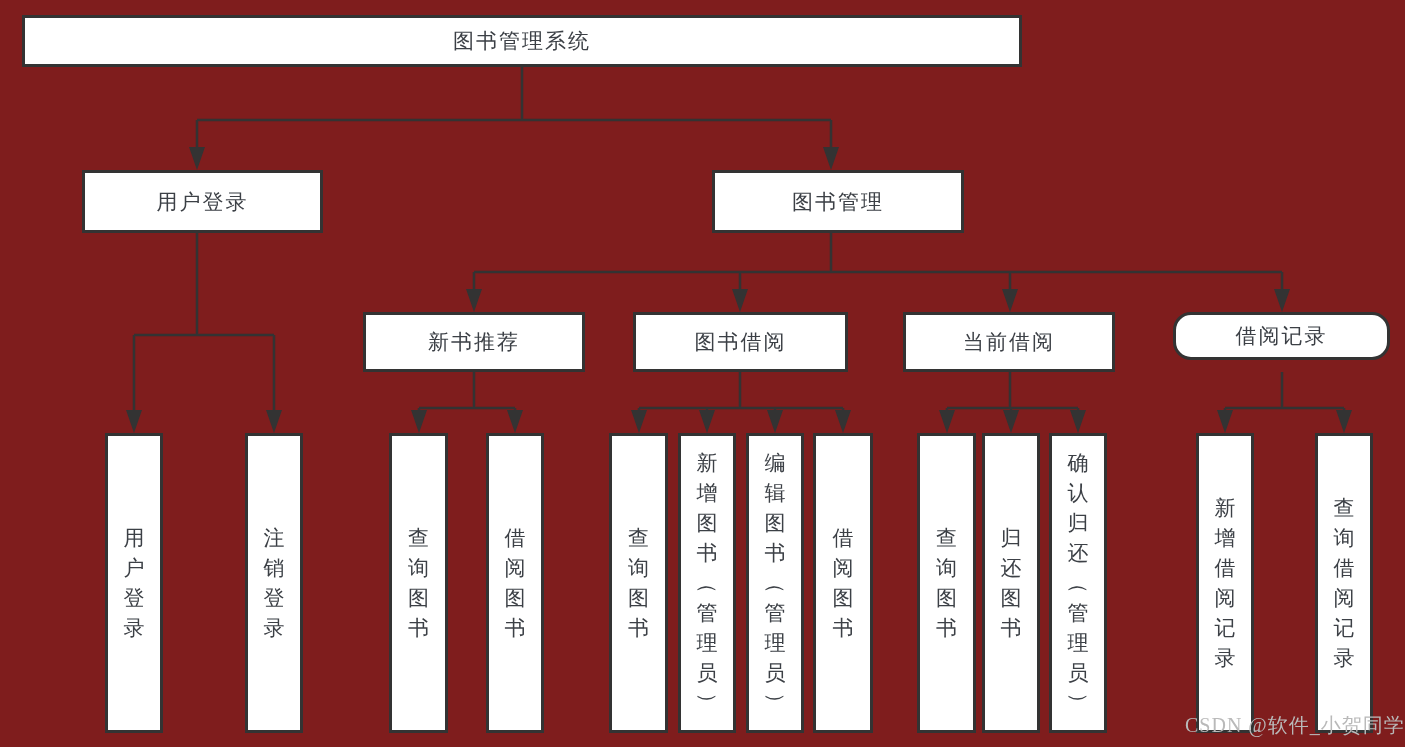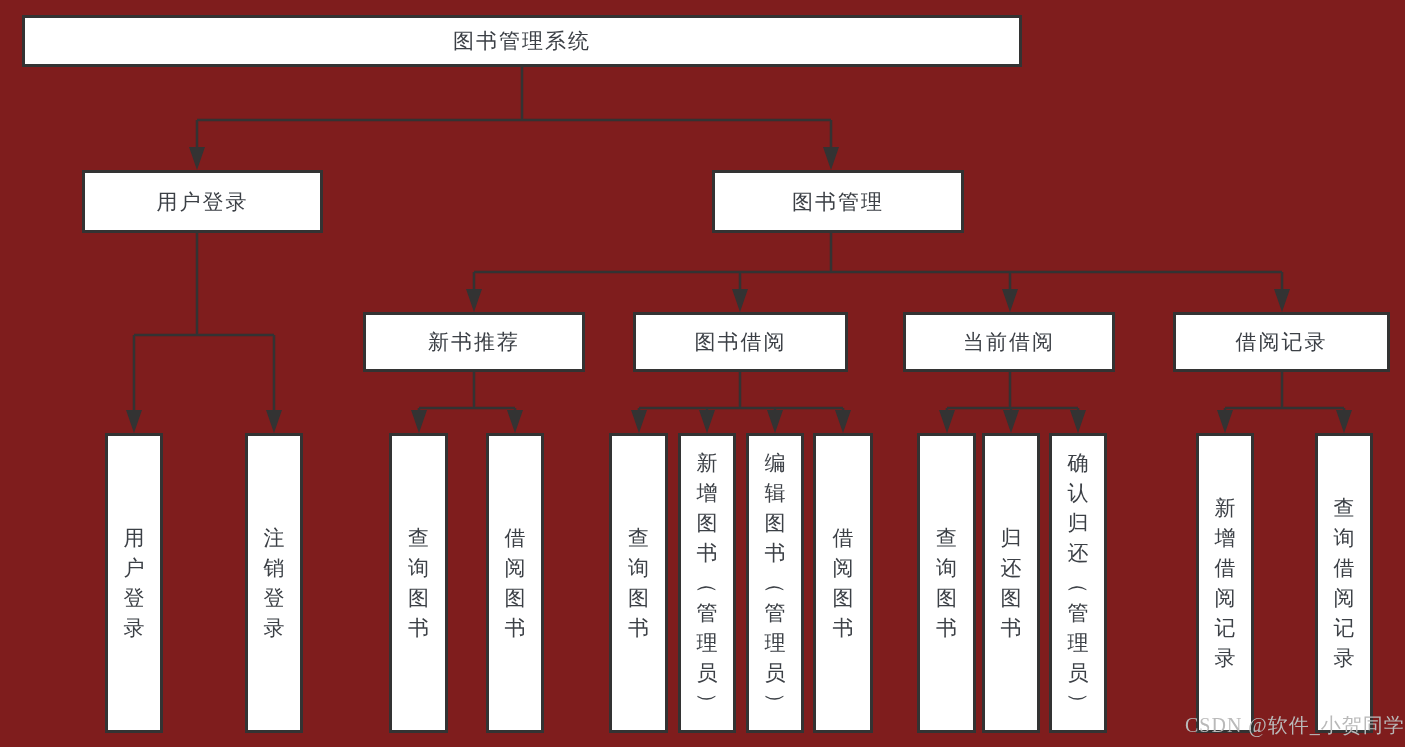--- a/index.html
+++ b/index.html
@@ -108,21 +108,21 @@
 
   <div class="box" style="left:363px; top:312px; width:222px; height:60px;">
     <span class="hlabel">新书推荐</span>
   </div>
   <div class="box" style="left:633px; top:312px; width:215px; height:60px;justify-content:center;">
     <span class="hlabel">图书借阅</span>
   </div>
   <div class="box" style="left:903px; top:312px; width:212px; height:60px;">
     <span class="hlabel">当前借阅</span>
   </div>
-  <div class="box" style="left:1173px; top:312px; width:217px; height:60px;">
+  <div class="box" style="left:1173px; top:312px; width:217px; height:48px;border-radius:18px;">
     <span class="hlabel">借阅记录</span>
   </div>
 
   <div class="box vtext" style="left:105px; top:433px; width:58px; height:300px;">
       <span class="vch">用</span>
       <span class="vch">户</span>
       <span class="vch">登</span>
       <span class="vch">录</span>
     </div>
   <div class="box vtext" style="left:245px; top:433px; width:58px; height:300px;">

